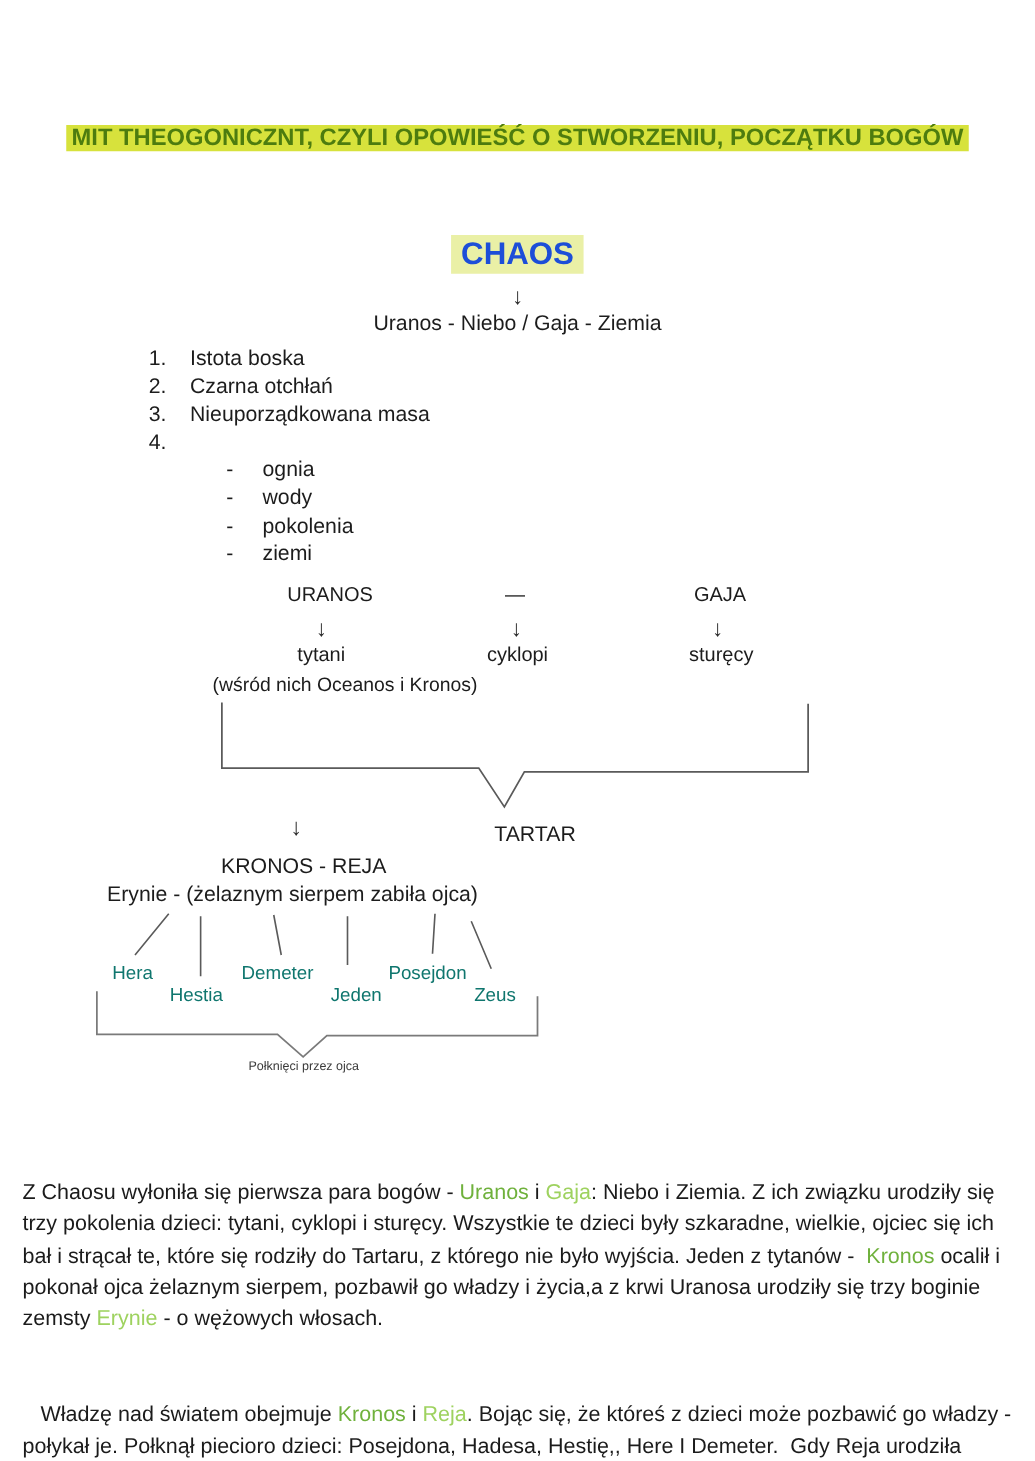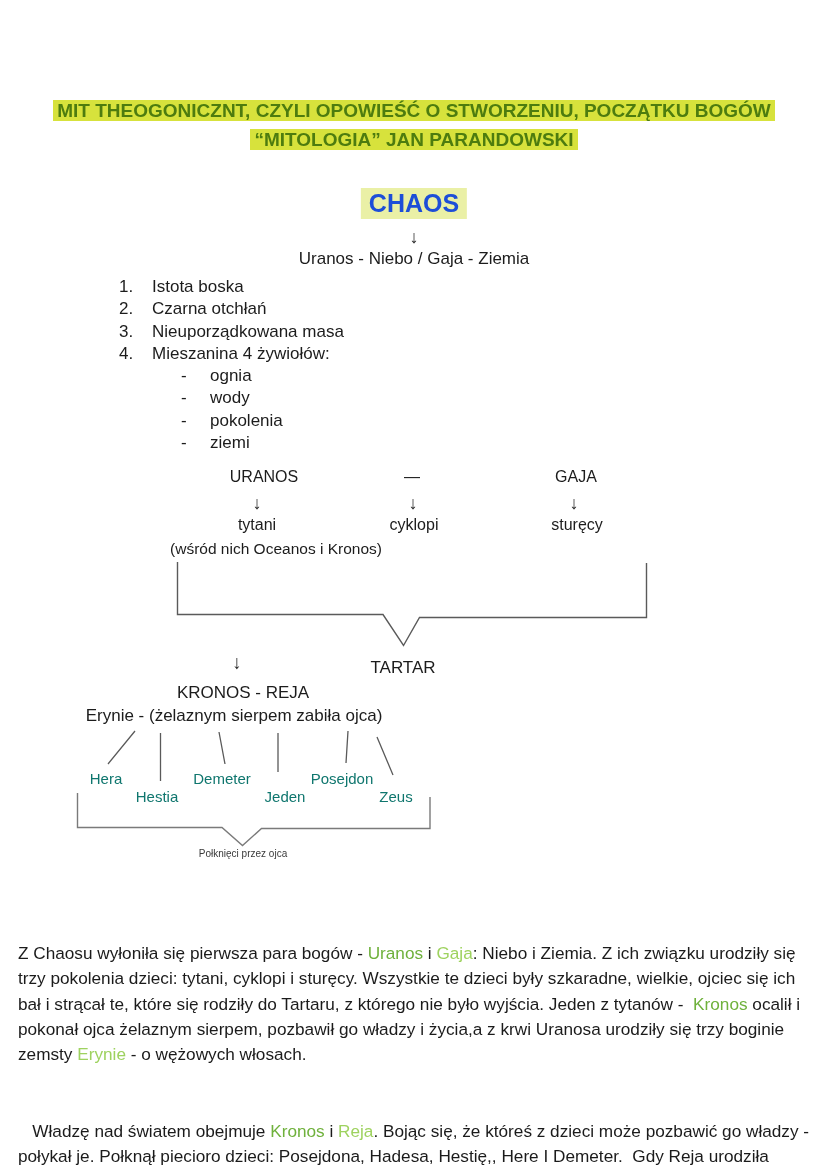--- a/index.html
+++ b/index.html
@@ -48,21 +48,20 @@
 <div class="page">
 
   <svg class="abs lines" width="828" height="1169" viewBox="0 0 828 1169">
     <path d="M177.5 562 L177.5 614.5 L383 614.5 L403.5 645.5 L419.5 617.5 L646.5 617.5 L646.5 563" fill="none" stroke="#5a5a5a" stroke-width="1.4"></path>
     <path d="M135 731 L108 764 M160.5 733 L160.5 781 M219 732 L225 764 M278 733 L278 772 M348 731 L346 763 M377 737 L393 775" fill="none" stroke="#5a5a5a" stroke-width="1.3"></path>
     <path d="M77.5 793 L77.5 827.5 L222 827.5 L242.5 845.5 L261.5 828.5 L430 828.5 L430 797" fill="none" stroke="#7a7a7a" stroke-width="1.4"></path>
   </svg>
 
   <div class="abs title-wrap">
     <span class="title-line"><span class="hl">MIT THEOGONICZNT, CZYLI OPOWIEŚĆ O STWORZENIU, POCZĄTKU BOGÓW</span></span><br>
-    <span class="title-line"><span class="hl">“MITOLOGIA” JAN PARANDOWSKI</span></span>
   </div>
 
   <div class="abs cx chaos-h">CHAOS</div>
   <div class="abs cx arrow chaos-arrow">↓</div>
   <div class="abs cx chaos-sub">Uranos - Niebo / Gaja - Ziemia</div>
 
   <div class="abs list">
     <div class="li">
       <span class="num">1.</span>
       <span>Istota boska</span>
@@ -70,21 +69,20 @@
     <div class="li">
       <span class="num">2.</span>
       <span>Czarna otchłań</span>
     </div>
     <div class="li">
       <span class="num">3.</span>
       <span>Nieuporządkowana masa</span>
     </div>
     <div class="li">
       <span class="num">4.</span>
-      <span>Mieszanina 4 żywiołów:</span>
     </div>
     <div class="li sub">
       <span class="dash">-</span>
       <span>ognia</span>
     </div>
     <div class="li sub">
       <span class="dash">-</span>
       <span>wody</span>
     </div>
     <div class="li sub">
@@ -105,21 +103,21 @@
   <div class="abs cx arrow" style="left:413px;top:494px">↓</div>
   <div class="abs cx arrow" style="left:574px;top:494px">↓</div>
 
   <div class="abs cx t1" style="left:257px;top:516px">tytani</div>
   <div class="abs cx t1" style="left:414px;top:516px">cyklopi</div>
   <div class="abs cx t1" style="left:577px;top:516px">sturęcy</div>
 
   <div class="abs cx t1note" style="left:276px;top:540px">(wśród nich Oceanos i Kronos)</div>
 
   <div class="abs cx arrow" style="left:237px;top:654px;font-size:19px">↓</div>
-  <div class="abs cx t2" style="left:403px;top:658px">TARTAR</div>
+  <div class="abs cx t2" style="left:428px;top:658px">TARTAR</div>
 
   <div class="abs cx t2" style="left:243px;top:683px">KRONOS - REJA</div>
   <div class="abs cx t2" style="left:234px;top:706px">Erynie - (żelaznym sierpem zabiła ojca)</div>
 
   <div class="abs cx child" style="left:106px;top:770px">Hera</div>
   <div class="abs cx child" style="left:157px;top:788px">Hestia</div>
   <div class="abs cx child" style="left:222px;top:770px">Demeter</div>
   <div class="abs cx child" style="left:285px;top:788px">Jeden</div>
   <div class="abs cx child" style="left:342px;top:770px">Posejdon</div>
   <div class="abs cx child" style="left:396px;top:788px">Zeus</div>

